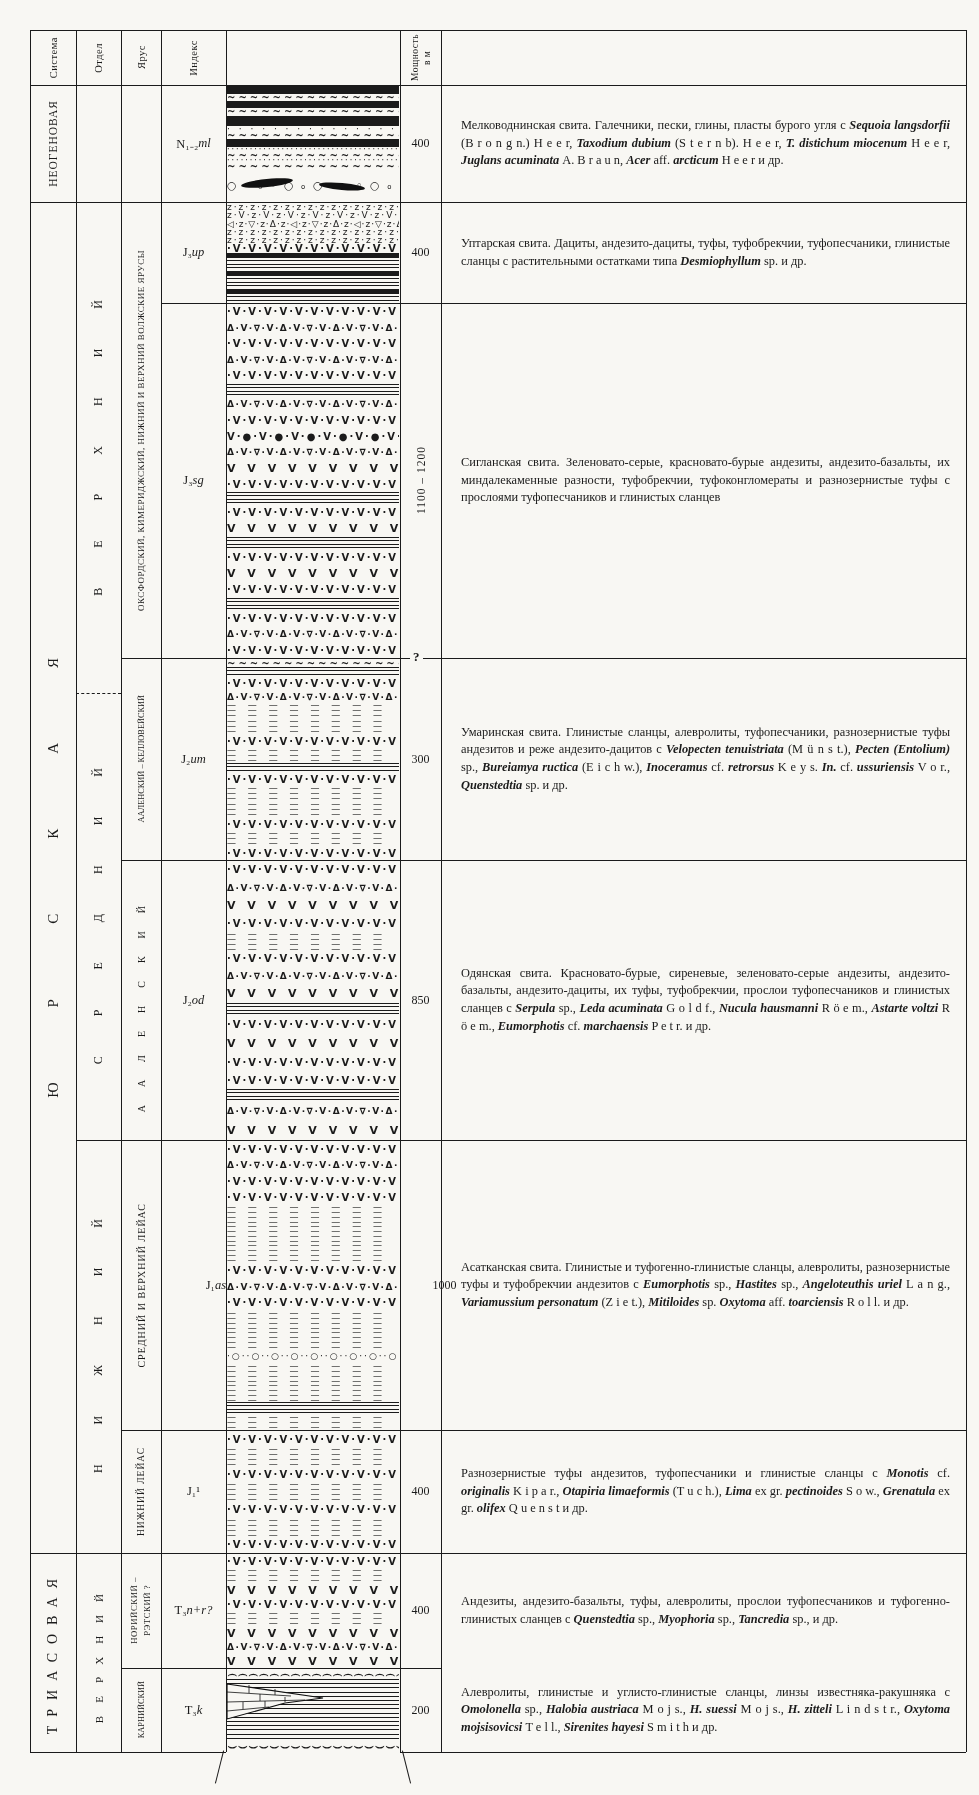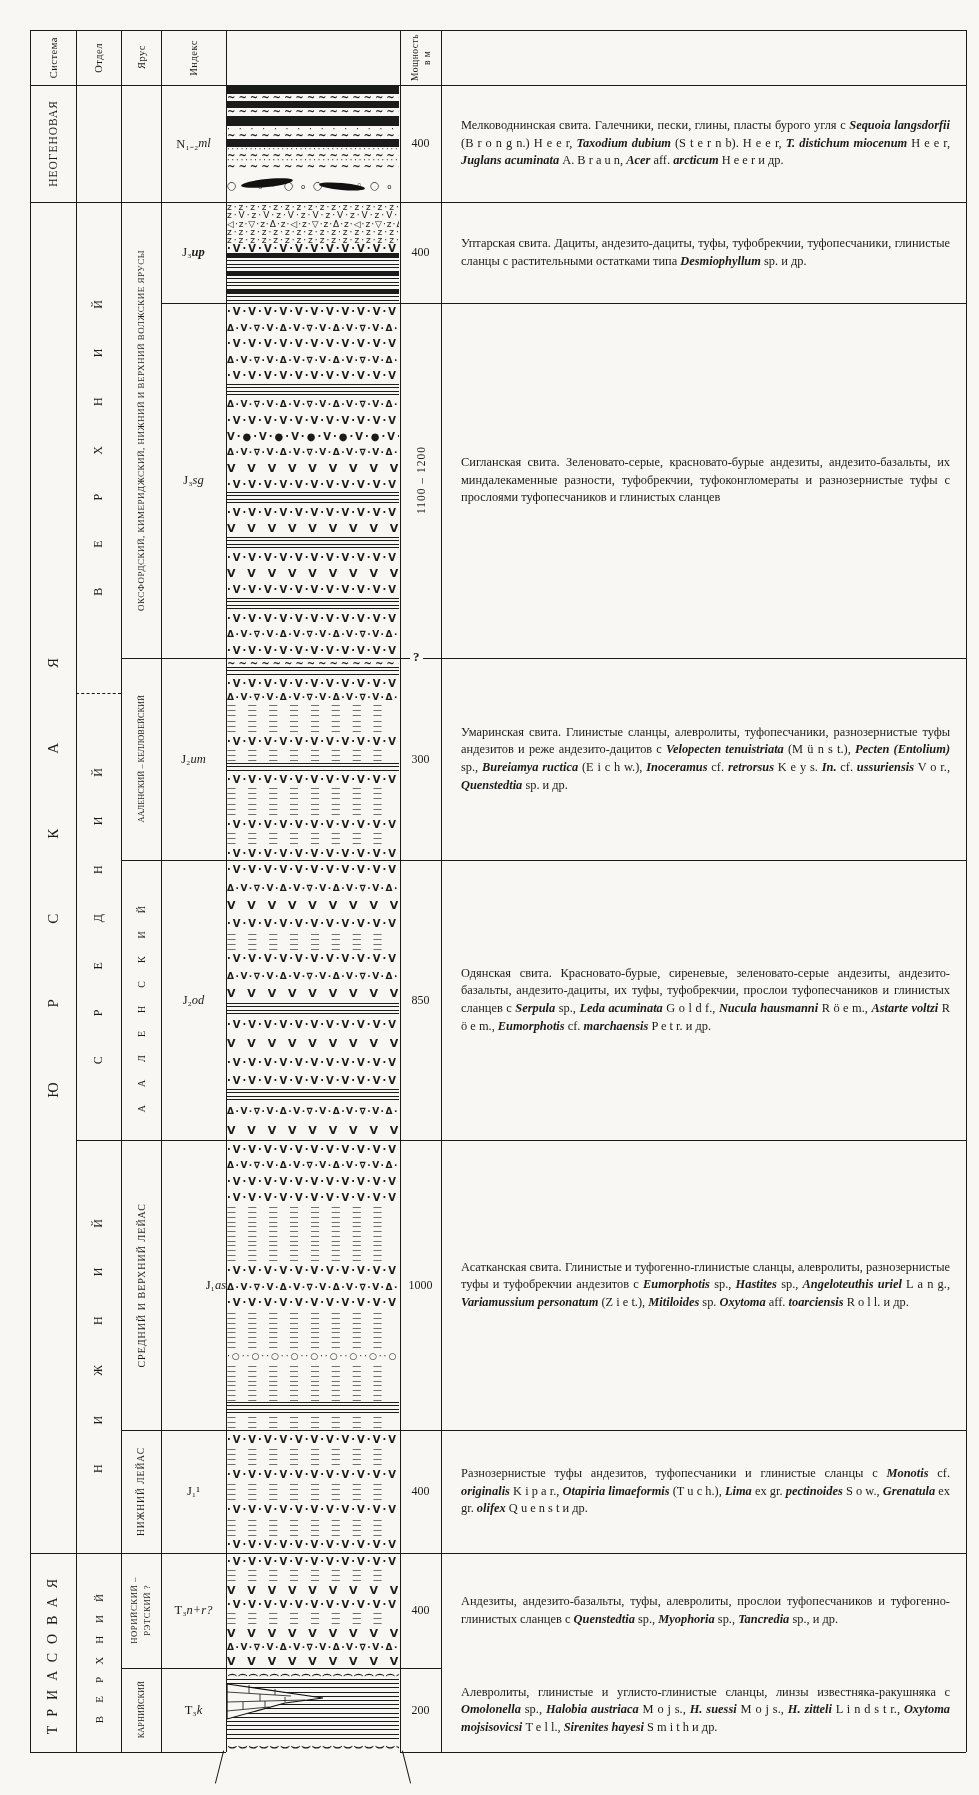--- a/index.html
+++ b/index.html
@@ -138,21 +138,21 @@
         <div class="band bd-pebb" style="flex-grow: 30;">○ ◦ ₀ ◦ ○ ₒ ○ ◦ ₀ ◦ ○ ₒ ○ ◦ ₀ ◦ ○ ₒ ○ ◦ ₀ ◦ ○ ₒ ○ ◦ ₀ ◦ ○ ₒ ○ ◦ ₀ ◦ ○ ₒ ○ ◦ ₀ ◦ ○ ₒ ○ ◦ ₀ ◦ ○ ₒ ○ ◦ ₀ ◦ ○ ₒ ○ ◦ ₀ ◦ ○ ₒ ○ ◦ ₀ ◦ ○ ₒ ○ ◦ ₀ ◦ ○ ₒ <div class="lens" style="left: 14px; top: 10px; width: 52px; height: 8px; transform: rotate(-6deg);"></div><div class="lens" style="left: 92px; top: 14px; width: 46px; height: 7px; transform: rotate(5deg);"></div></div>
       </div>
       <div class="cell thk" style="left: 400px; top: 85px; width: 41px; height: 117px;">
         <span>400</span>
       </div>
       <div class="cell desc" style="left: 441px; top: 85px; width: 525px; height: 117px;">
         <div style="padding: 4px 16px 4px 20px;"><span>Мелководнинская свита. Галечники, пески, глины, пласты бурого угля с </span><span class="lat">Sequoia langsdorfii </span><span>(B r o n g n.) H e e r, </span><span class="lat">Taxodium dubium </span><span>(S t e r n b). H e e r, </span><span class="lat">T. distichum miocenum </span><span>H e e r, </span><span class="lat">Juglans acuminata </span><span>A. B r a u n, </span><span class="lat">Acer </span><span>aff. </span><span class="lat">arcticum </span><span>H e e r  и др.</span></div>
       </div>
       <div class="cell idx" style="left: 161px; top: 202px; width: 65px; height: 101px;">
         <span>J₃</span>
-        <span class="lat" style="font-style: italic; font-weight: bold; text-align: right;">up</span>
+        <span class="lat" style="font-style: italic; font-weight: normal; text-align: right;">up</span>
       </div>
       <div class="lith" style="left: 227px; top: 203px; width: 172px; height: 100px;">
         <div class="band bd-zz" style="flex-grow: 8;">z·z·z·z·z·z·z·z·z·z·z·z·z·z·z·z·z·z·z·z·z·z·z·z·z·z·z·z·z·z·z·z·z·z·z·z·z·z·z·z·</div>
         <div class="band bd-tz" style="flex-grow: 9;">z·V·z·V·z·V·z·V·z·V·z·V·z·V·z·V·z·V·z·V·z·V·z·V·z·V·z·V·z·V·z·V·z·V·z·V·z·V·z·V·z·V·z·V·</div>
         <div class="band bd-tri2" style="flex-grow: 9;">◁·z·▽·z·Δ·z·◁·z·▽·z·Δ·z·◁·z·▽·z·Δ·z·◁·z·▽·z·Δ·z·◁·z·▽·z·Δ·z·◁·z·▽·z·Δ·z·◁·z·▽·z·Δ·z·◁·z·▽·z·Δ·z·</div>
         <div class="band bd-zz" style="flex-grow: 8;">z·z·z·z·z·z·z·z·z·z·z·z·z·z·z·z·z·z·z·z·z·z·z·z·z·z·z·z·z·z·z·z·z·z·z·z·z·z·z·z·</div>
         <div class="band bd-zz" style="flex-grow: 8;">z·z·z·z·z·z·z·z·z·z·z·z·z·z·z·z·z·z·z·z·z·z·z·z·z·z·z·z·z·z·z·z·z·z·z·z·z·z·z·z·</div>
         <div class="band bd-vd" style="flex-grow: 10;">·V·V·V·V·V·V·V·V·V·V·V·V·V·V·V·V·V·V·V·V·V·V·V·V·V·V·V·V·V·V·V·V·V·V</div>
         <div class="band bd-coal" style="flex-grow: 4;"></div>
         <div class="band bd-lines" style="flex-grow: 14;"></div>
@@ -273,21 +273,21 @@
         <div class="band bd-tri" style="flex-grow: 15;">Δ·V·∇·V·Δ·V·∇·V·Δ·V·∇·V·Δ·V·∇·V·Δ·V·∇·V·Δ·V·∇·V·Δ·V·∇·V·Δ·V·∇·V·Δ·V·∇·V·Δ·V·∇·V·</div>
         <div class="band bd-vd" style="flex-grow: 15;">·V·V·V·V·V·V·V·V·V·V·V·V·V·V·V·V·V·V·V·V·V·V·V·V·V·V·V·V·V·V·V·V·V·V</div>
         <div class="band bd-dash" style="flex-grow: 18;">— — — — — — — — — — — — — — — — — — — — — — — — — — — — — — — — — — — — — — — — — — — — — — — — — — — — — — — — — — — — — — — — — — — — — — — — — — — — — — — — — — — — — — — — — — </div>
         <div class="band bd-dash" style="flex-grow: 18;">— — — — — — — — — — — — — — — — — — — — — — — — — — — — — — — — — — — — — — — — — — — — — — — — — — — — — — — — — — — — — — — — — — — — — — — — — — — — — — — — — — — — — — — — — — </div>
         <div class="band bd-vc" style="flex-grow: 14;">·○··○··○··○··○··○··○··○··○··○··○··○··○··○··○··○··○··○··○··○··○··○··○··○··○··○·</div>
         <div class="band bd-dash" style="flex-grow: 18;">— — — — — — — — — — — — — — — — — — — — — — — — — — — — — — — — — — — — — — — — — — — — — — — — — — — — — — — — — — — — — — — — — — — — — — — — — — — — — — — — — — — — — — — — — — </div>
         <div class="band bd-dash" style="flex-grow: 18;">— — — — — — — — — — — — — — — — — — — — — — — — — — — — — — — — — — — — — — — — — — — — — — — — — — — — — — — — — — — — — — — — — — — — — — — — — — — — — — — — — — — — — — — — — — </div>
         <div class="band bd-lines" style="flex-grow: 12;"></div>
         <div class="band bd-dash" style="flex-grow: 14;">— — — — — — — — — — — — — — — — — — — — — — — — — — — — — — — — — — — — — — — — — — — — — — — — — — — — — — — — — — — — — — — — — — — — — — — — — — — — — — — — — — — — — — — — — — </div>
       </div>
-      <div class="cell thk" style="left: 400px; top: 1140px; width: 41px; height: 290px;">
+      <div class="cell thk" style="left: 424px; top: 1140px; width: 41px; height: 290px;">
         <span>1000</span>
       </div>
       <div class="cell desc" style="left: 441px; top: 1140px; width: 525px; height: 290px;">
         <div style="padding: 4px 16px 4px 20px;"><span>Асатканская свита. Глинистые и туфогенно-глинистые сланцы, алевролиты, разнозернистые туфы и туфобрекчии андезитов с </span><span class="lat">Eumorphotis </span><span>sp., </span><span class="lat">Hastites </span><span>sp., </span><span class="lat">Angeloteuthis uriel </span><span>L a n g., </span><span class="lat">Variamussium personatum </span><span>(Z i e t.), </span><span class="lat">Mitiloides </span><span>sp. </span><span class="lat">Oxytoma </span><span>aff. </span><span class="lat">toarciensis </span><span>R o l l.  и др.</span></div>
       </div>
       <div class="cell idx" style="left: 161px; top: 1430px; width: 65px; height: 123px;">
         <span>J₁¹</span>
       </div>
       <div class="lith" style="left: 227px; top: 1431px; width: 172px; height: 122px;">
         <div class="band bd-vd" style="flex-grow: 15;">·V·V·V·V·V·V·V·V·V·V·V·V·V·V·V·V·V·V·V·V·V·V·V·V·V·V·V·V·V·V·V·V·V·V</div>

